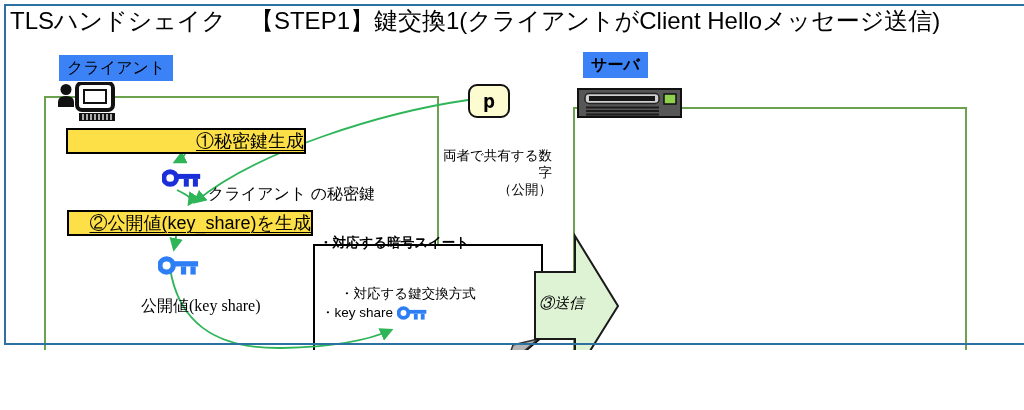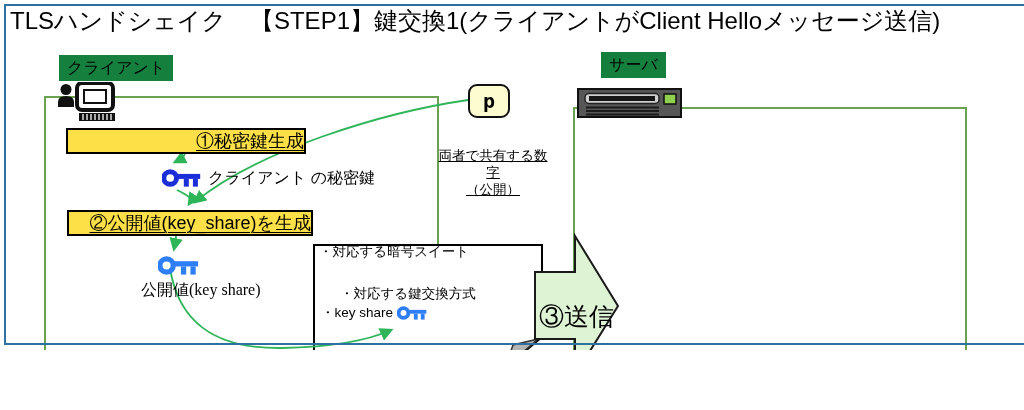--- a/index.html
+++ b/index.html
@@ -10,51 +10,51 @@
   #frame{
     position:absolute;left:4px;top:4px;right:5px;bottom:5px;
     border:2.5px solid #2d71a3;pointer-events:none;
   }
   #diagram-svg{position:absolute;left:0;top:0;width:1024px;height:410px;}
   .abs{position:absolute;white-space:nowrap;}
   .title{
     left:10px;top:5px;font-size:24px;letter-spacing:0px;color:#000;
   }
   .actor-label{
-    background:#15803d;font-size:16px;padding:3px 8px;line-height:20px;
+    background:#3b82f6;font-size:16px;padding:3px 8px;line-height:20px;
   }
   .client-label{left:59px;top:55px;}
-  .server-label{left:601px;top:52px;}
+  .server-label{left:583px;top:52px;font-weight:bold;}
   .process-box{
     background:#fde047;border:2.5px solid #000;height:22px;
     display:flex;align-items:center;justify-content:flex-end;
     font-size:18px;
   }
   .process-box span{text-decoration:underline;text-underline-offset:3px;text-decoration-thickness:1px;}
   .box1{left:66px;top:128px;width:236px;}
   .box2{left:67px;top:210px;width:242px;}
-  .key-text{font-size:16px;}
+  .key-text{font-size:16px;margin-top:16px;}
   .secret-key-text{left:208px;top:168px;}
   .public-value-text{left:141px;top:280px;font-family:Liberation Serif, serif;}
   .p-box{
     left:468px;top:84px;width:38px;height:30px;background:#fdfbd0;
     border:2.5px solid #111;border-radius:9px;
     display:flex;align-items:center;justify-content:center;
     font-family:"DejaVu Sans Mono",monospace;font-weight:bold;font-size:20px;
   }
   .p-caption{
-    left:434px;top:147px;width:118px;text-align:center;
-    font-size:13.5px;line-height:17px;white-space:normal;text-decoration:underline;
+    left:434px;top:147px;width:118px;text-align:right;
+    font-size:13.5px;line-height:17px;white-space:normal;
   }
   .note-line{font-size:13.5px;}
-  .note-l1{left:319px;top:243px;}
+  .note-l1{left:319px;top:234px;font-weight:bold;}
   .note-l2{left:325px;top:267px;}
   .note-l3{left:319px;top:285px;margin-left:21px;}
   .note-l4{left:321px;top:304px;display:flex;align-items:center;gap:4px;}
-  .send-label{left:539px;top:300px;font-size:25px;}
+  .send-label{left:539px;top:294px;font-size:15px;font-style:italic;}
   .key-icon{display:inline-block;line-height:0;}
 </style>
 </head>
 <body>
 
 <div id="stage">
 
   <svg id="diagram-svg" viewBox="0 0 1024 410">
     <defs>
       <marker id="ah" viewBox="0 0 10 10" refX="8" refY="5" markerWidth="7.5" markerHeight="7.5" orient="auto-start-reverse">

